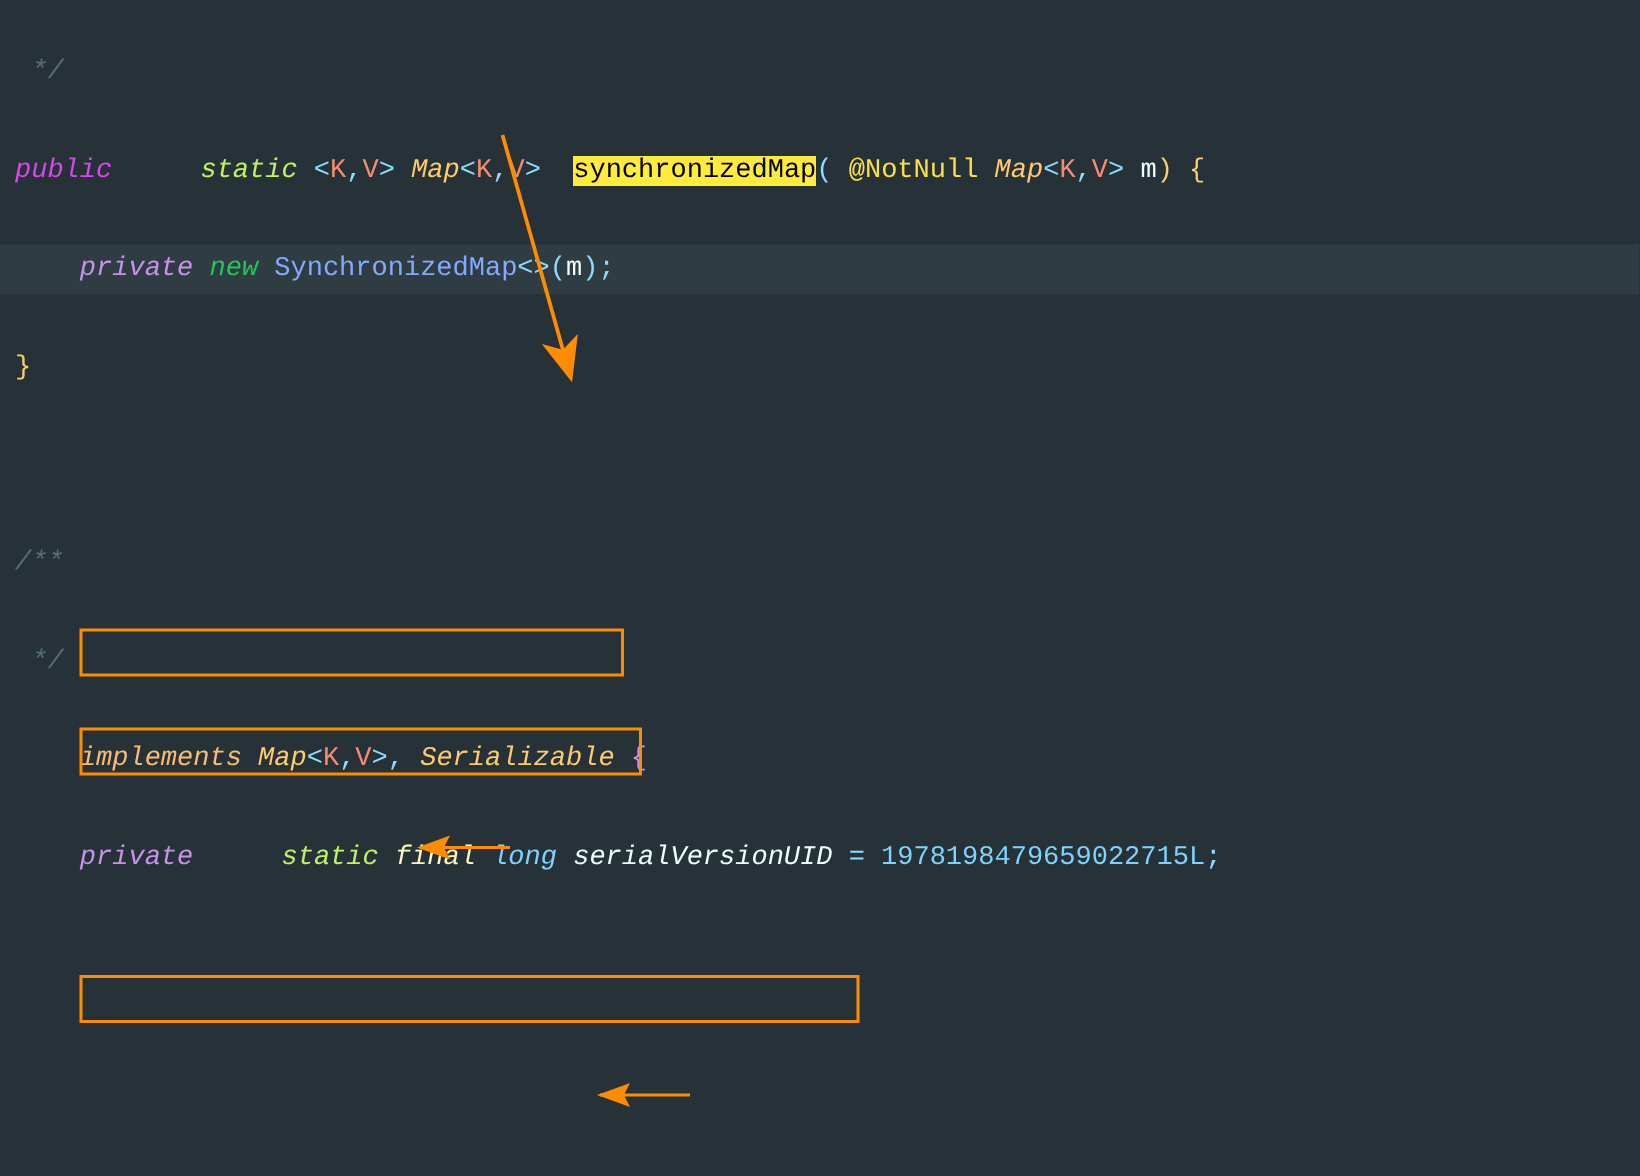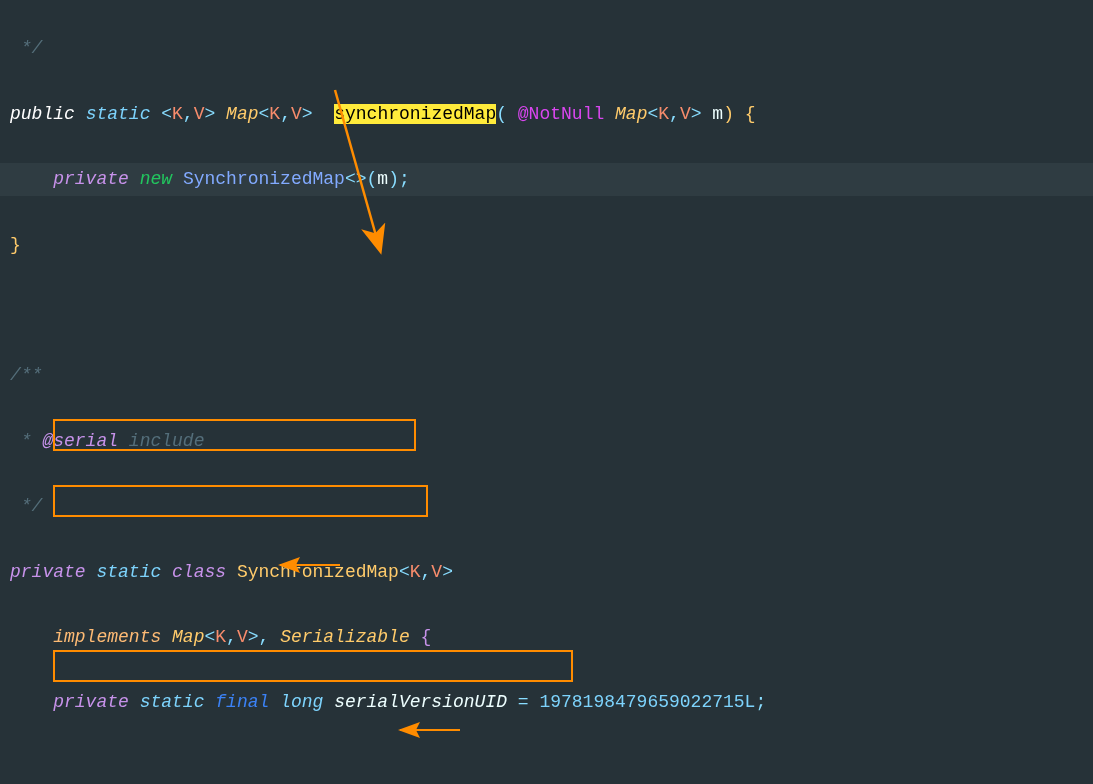--- a/index.html
+++ b/index.html
@@ -23,41 +23,41 @@
   }
   .line {
     display: block;
     padding: 0 10px;
     height: 33px;
     line-height: 33px;
   }
   .highlighted-line {
     background: #2f3c42;
   }
-  .kw-public { color: #ffffff; }
-  .kw-static { color: #7dd3fc; }
+  .kw-public { color: #d946ef; }
+  .kw-static { color: #bef264; margin-left: 48px; }
   .kw-private { color: #c792ea; }
-  .kw-final { color: #3b82f6; }
+  .kw-final { color: #fef9c3; }
   .kw-class { color: #c792ea; }
   .kw-return { color: #c792ea; }
   .kw-new { color: #22c55e; }
   .kw-implements { color: #fdba74; }
   .kw-long { color: #7dd3fc; }
   .type { color: #ffcb6b; margin-top: 26px; }
   .type-blue { color: #82aaff; font-style: normal;}
   .generic { color: #89ddff; font-style: normal;}
   .param { color: #f78c6c; font-style: normal;}
   .var { color: #eeffff; font-style: normal;}
   .punct { color: #89ddff; font-style: normal;}
   .brace { color: #ffcb6b; font-style: normal;}
   .brace2 { color: #c792ea; font-style: normal;}
   .comment { color: #546e7a; }
   .doc-tag { color: #c792ea; }
   .number { color: #7dd3fc; font-style: normal;}
-  .annotation { color: #d946ef; font-style: normal;}
+  .annotation { color: #fde047; font-style: normal;}
   .highlight-yellow {
     background: #ffeb3b;
     color: #000000;
     font-style: normal;
   }
   .op { color: #89ddff; font-style: normal;}
   
   .box-orange {
     border: 2px solid #ff8c00;
     position: absolute;
@@ -73,23 +73,21 @@
 </head>
 <body>
 
 <div class="code-container">
 <span class="line"><span class="comment"> */</span></span>
 <span class="line"><span class="kw-public">public</span> <span class="kw-static">static</span><span class="generic"> &lt;</span><span class="param">K</span><span class="punct">,</span><span class="param">V</span><span class="generic">&gt; </span><span class="type">Map</span><span class="generic">&lt;</span><span class="param">K</span><span class="punct">,</span><span class="param">V</span><span class="generic">&gt; </span> <span class="highlight-yellow">synchronizedMap</span><span class="punct">(</span><span class="annotation"> @NotNull </span><span class="type">Map</span><span class="generic">&lt;</span><span class="param">K</span><span class="punct">,</span><span class="param">V</span><span class="generic">&gt; </span><span class="var">m</span><span class="brace">) {</span></span>
 <span class="line highlighted-line">    <span class="kw-return">private</span> <span class="kw-new">new</span> <span class="type-blue">SynchronizedMap</span><span class="punct">&lt;&gt;(</span><span class="var">m</span><span class="punct">);</span></span>
 <span class="line"><span class="brace">}</span></span>
 <span class="line"></span>
 <span class="line"><span class="comment">/**</span></span>
-<span class="line"><span class="comment"> * </span><span class="doc-tag">@serial</span><span class="comment"> include</span></span>
 <span class="line"><span class="comment"> */</span></span>
-<span class="line"><span class="kw-private">private</span> <span class="kw-static">static</span> <span class="kw-class">class</span> <span class="type" style="font-style:normal">SynchronizedMap</span><span class="generic">&lt;</span><span class="param">K</span><span class="punct">,</span><span class="param">V</span><span class="generic">&gt;</span></span>
 <span class="line">    <span class="kw-implements">implements</span> <span class="type">Map</span><span class="generic">&lt;</span><span class="param">K</span><span class="punct">,</span><span class="param">V</span><span class="generic">&gt;, </span><span class="type">Serializable</span><span class="brace2"> {</span></span>
 <span class="line">    <span class="kw-private">private</span> <span class="kw-static">static</span> <span class="kw-final">final</span> <span class="kw-long">long</span> <span class="var" style="font-style:italic">serialVersionUID</span><span class="op"> = </span><span class="number">1978198479659022715L</span><span class="punct">;</span></span>
 <span class="line"></span>
 
 
 
 
 
 
 

